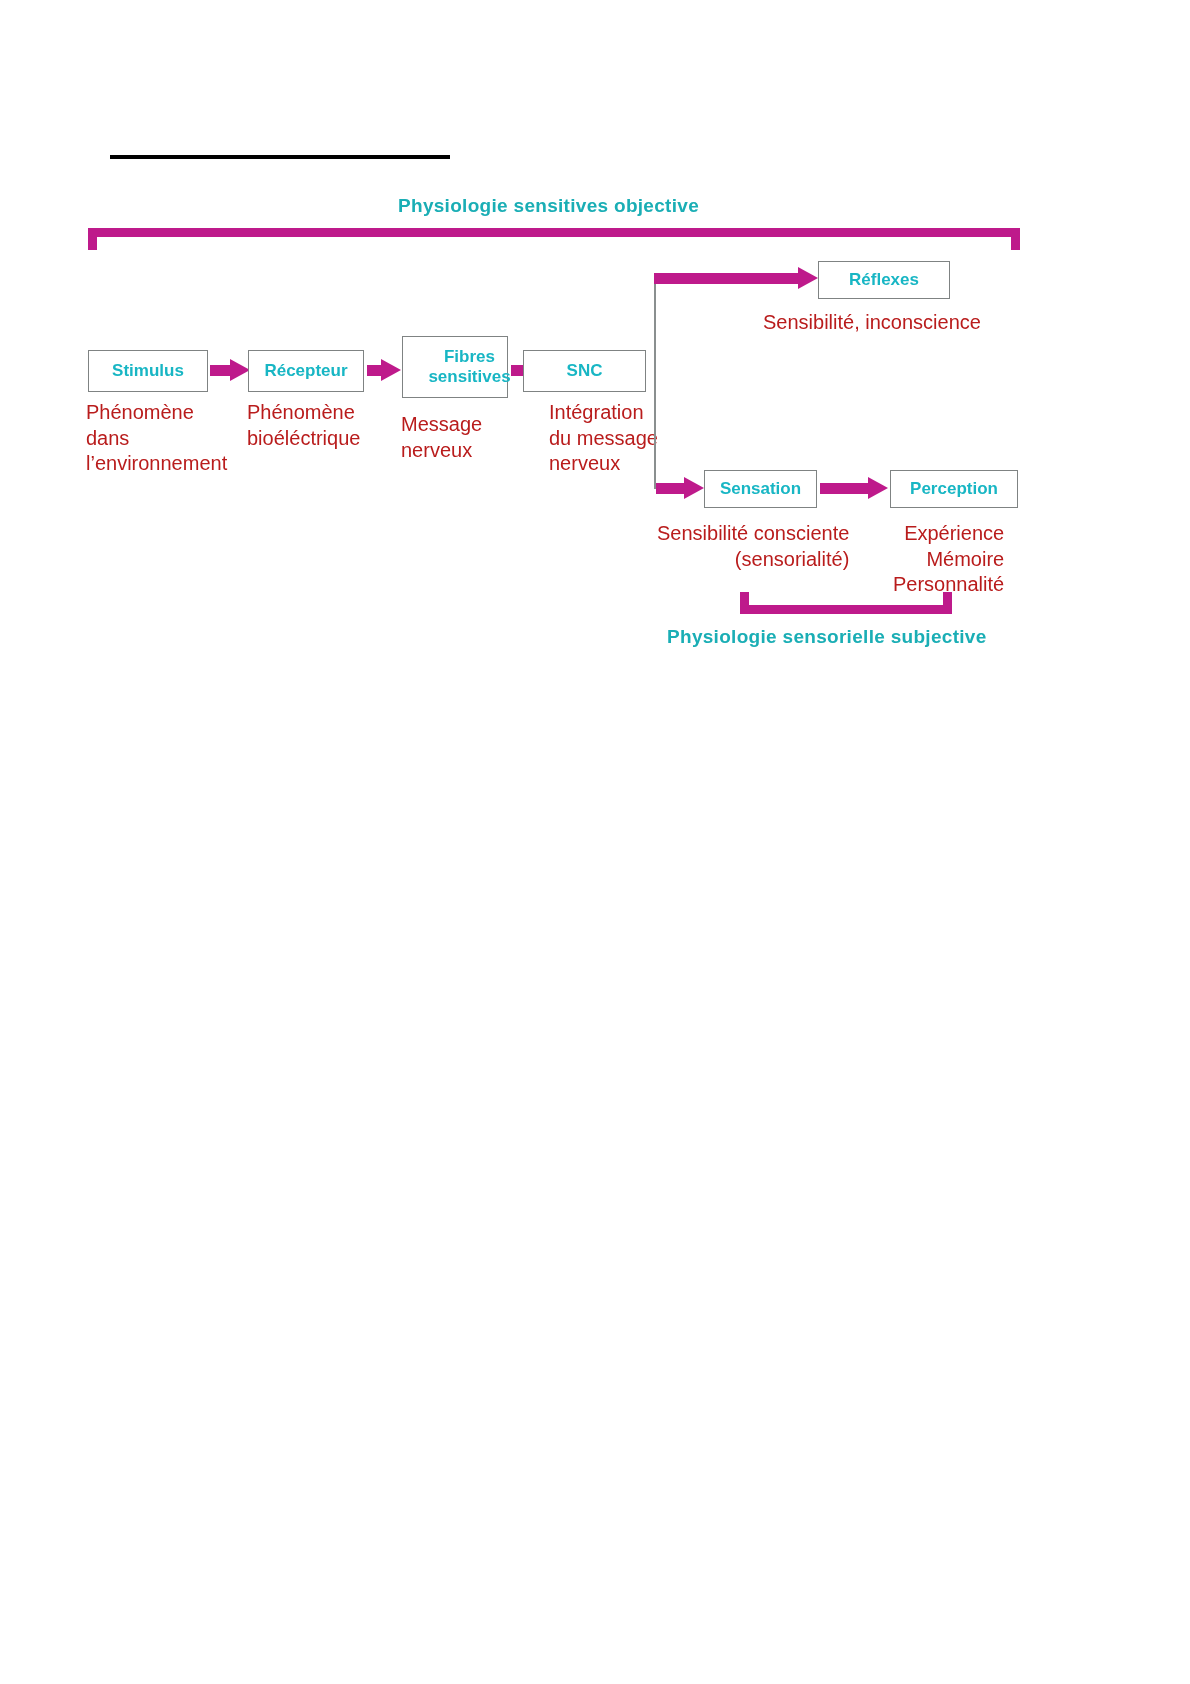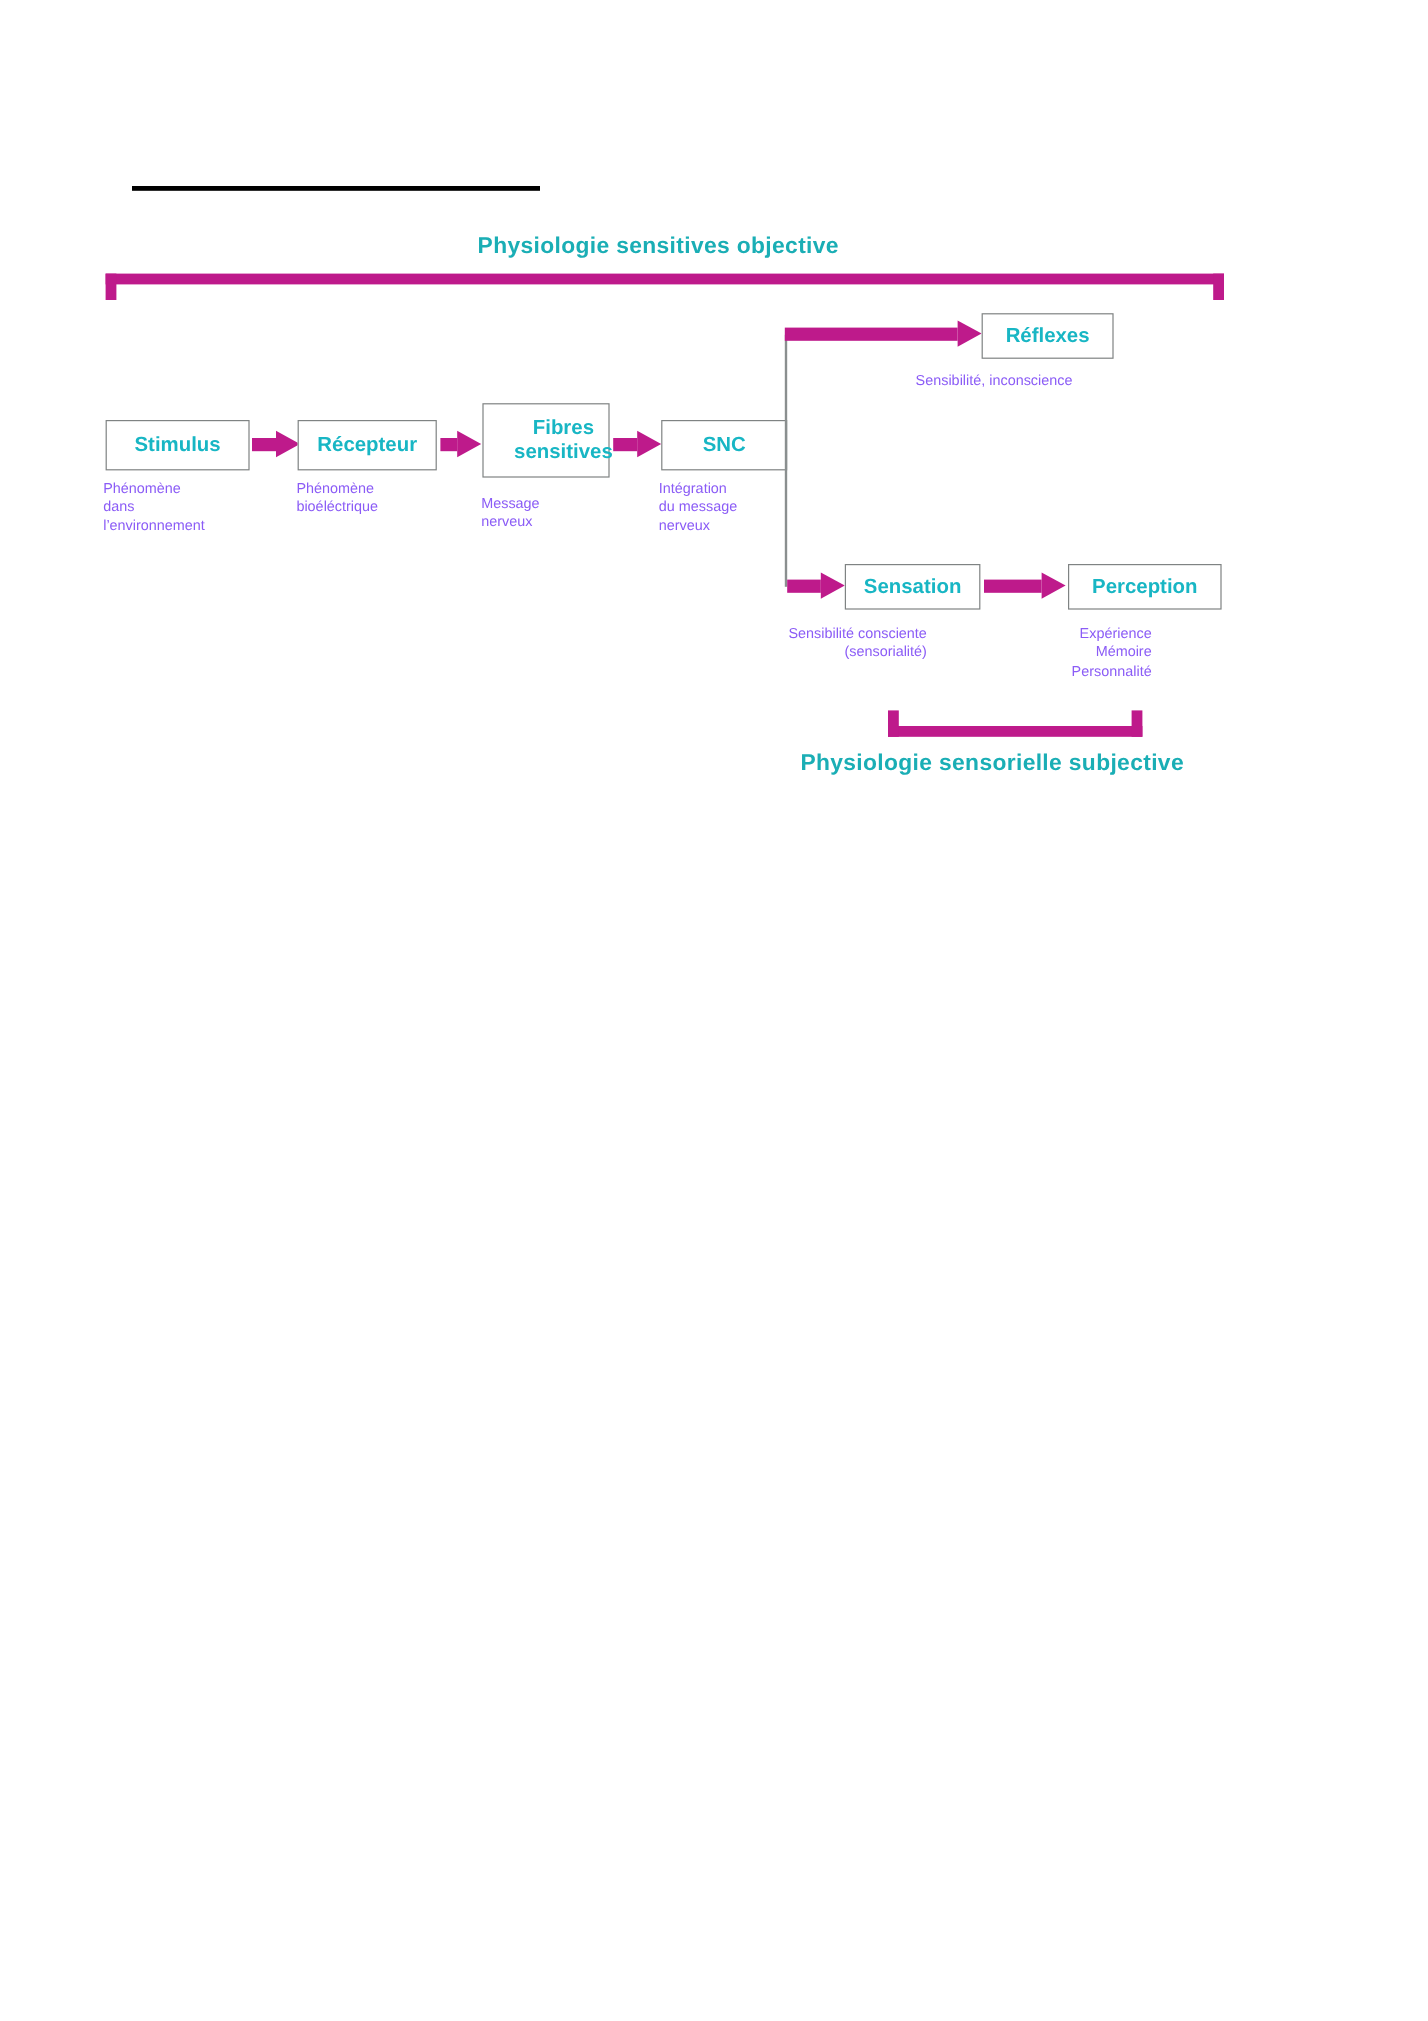--- a/index.html
+++ b/index.html
@@ -70,30 +70,30 @@
     display:flex;
     align-items:center;
     justify-content:center;
     text-align:center;
     line-height:1.15;
     box-sizing:border-box;
   }
   #box-stimulus   {left:88px;  top:350px; width:120px; height:42px;}
   #box-recepteur  {left:248px; top:350px; width:116px; height:42px;}
   #box-fibres     {left:402px; top:336px; width:106px; height:62px;padding-left:29px;}
-  #box-snc        {left:551px; top:350px; width:105px; height:42px;}
-  #box-reflexes   {left:818px; top:261px; width:110px; height:38px;}
+  #box-snc        {left:523px; top:350px; width:123px; height:42px;}
+  #box-reflexes   {left:818px; top:261px; width:132px; height:38px;}
   #box-sensation  {left:704px; top:470px; width:113px; height:38px;}
   #box-perception {left:890px; top:470px; width:128px; height:38px;}
 
   
   .caption{
     position:absolute;
-    color:#8b5cf6;
-    font-size:12px;
+    color:#b91c1c;
+    font-size:20px;
     line-height:1.28;
     white-space:pre-line;
   }
   #cap-stimulus  {left:86px;  top:400px;}
   #cap-recepteur {left:247px; top:400px;}
   #cap-fibres    {left:401px; top:412px;}
   #cap-snc       {left:549px; top:400px;}
   #cap-reflexes  {left:763px; top:310px;}
   #cap-sensation {left:657px; top:521px; text-align:right;}
   #cap-perception{left:893px; top:521px; text-align:right;}

